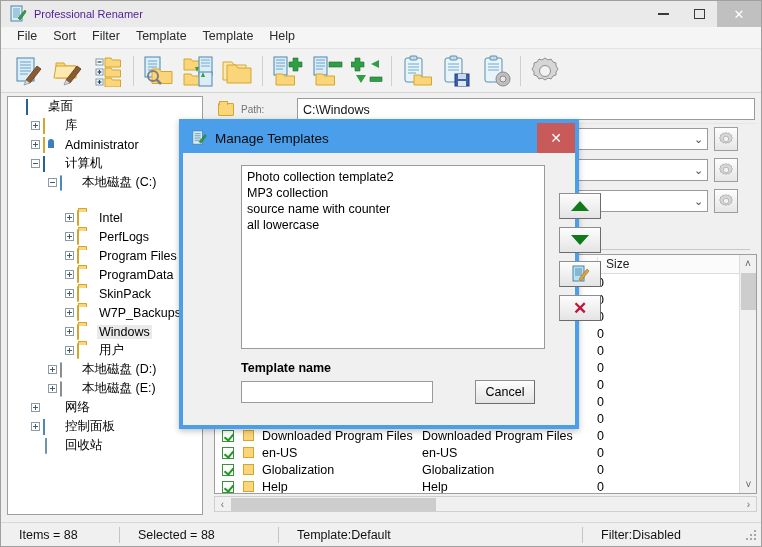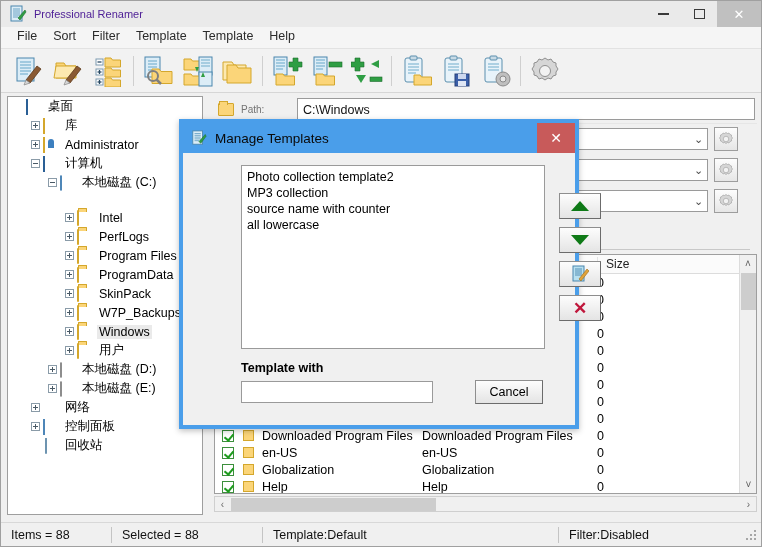--- a/index.html
+++ b/index.html
@@ -221,21 +221,21 @@
   }
   .hs-arrow { width: 15px; text-align: center; color: #6a6a6a; font-size: 10px; }
   .hs-thumb { position: absolute; left: 16px; top: 1px; width: 205px; height: 13px; background: #cdcdcd; }
 
   
   .statusbar {
     position: absolute; left: 0; bottom: 0; width: 760px; height: 24px;
     background: #f0f0f0; border-top: 1px solid #d8d8d8;
     display: flex; align-items: center; font-size: 12.5px; color: #111;
   }
-  .st-cell { height: 24px; display: flex; align-items: center; padding-left: 10px; }
+  .st-cell { height: 24px; display: flex; align-items: center; padding-left: 10px; margin-left: 8px; }
   .st-div { width: 1px; height: 16px; background: #c4c4c4; }
   .grip {
     position: absolute; right: 4px; bottom: 4px; width: 12px; height: 12px;
     background-image:
       radial-gradient(circle 1px at 2px 9px, #a6a6a6 99%, transparent),
       radial-gradient(circle 1px at 6px 9px, #a6a6a6 99%, transparent),
       radial-gradient(circle 1px at 10px 9px, #a6a6a6 99%, transparent),
       radial-gradient(circle 1px at 6px 5px, #a6a6a6 99%, transparent),
       radial-gradient(circle 1px at 10px 5px, #a6a6a6 99%, transparent),
       radial-gradient(circle 1px at 10px 1px, #a6a6a6 99%, transparent);
@@ -277,21 +277,21 @@
   .x-glyph { color: #c0173c; font-size: 17px; font-weight: bold; line-height: 1; }
   .tpl-name-label {
     position: absolute; left: 14px; top: 208px; font-size: 12.5px; font-weight: bold; color: #000;
   }
   .tpl-name-input {
     position: absolute; left: 14px; top: 228px; width: 192px; height: 22px;
     background: #ffffff; border: 1px solid #9a9a9a; padding: 2px 4px;
     font-family: "Liberation Sans", sans-serif; font-size: 12.5px;
   }
   .cancel-btn {
-    position: absolute; left: 248px; top: 227px; width: 68px; height: 24px;
+    position: absolute; left: 248px; top: 227px; width: 60px; height: 24px;
     background: linear-gradient(#fdfdfd,#e4e4e4); border: 1px solid #8e8e8e;
     border-right-color:#6b6b6b; border-bottom-color:#6b6b6b;
     display: flex; align-items: center; justify-content: center;
     font-size: 12.5px; color: #000;
   }
 </style>
 </head>
 <body>
 
 <div id="app">
@@ -812,19 +812,19 @@
                 <line x1="4" y1="10" x2="11" y2="10"></line>
             </g>
             <path d="M8 14 L16 4 L18 6 L10 16 Z" fill="#e0a33a" stroke="#9a6a18" stroke-width="0.6"></path>
           </svg>
         </div>
         <div class="sbtn">
           <span class="x-glyph">✕</span>
         </div>
       </div>
 
-      <div class="tpl-name-label">Template with</div>
+      <div class="tpl-name-label">Template name</div>
       <div class="tpl-name-input"></div>
       <div class="cancel-btn">Cancel</div>
     </div>
   </div>
 
 </div>
 
 </body></html>

